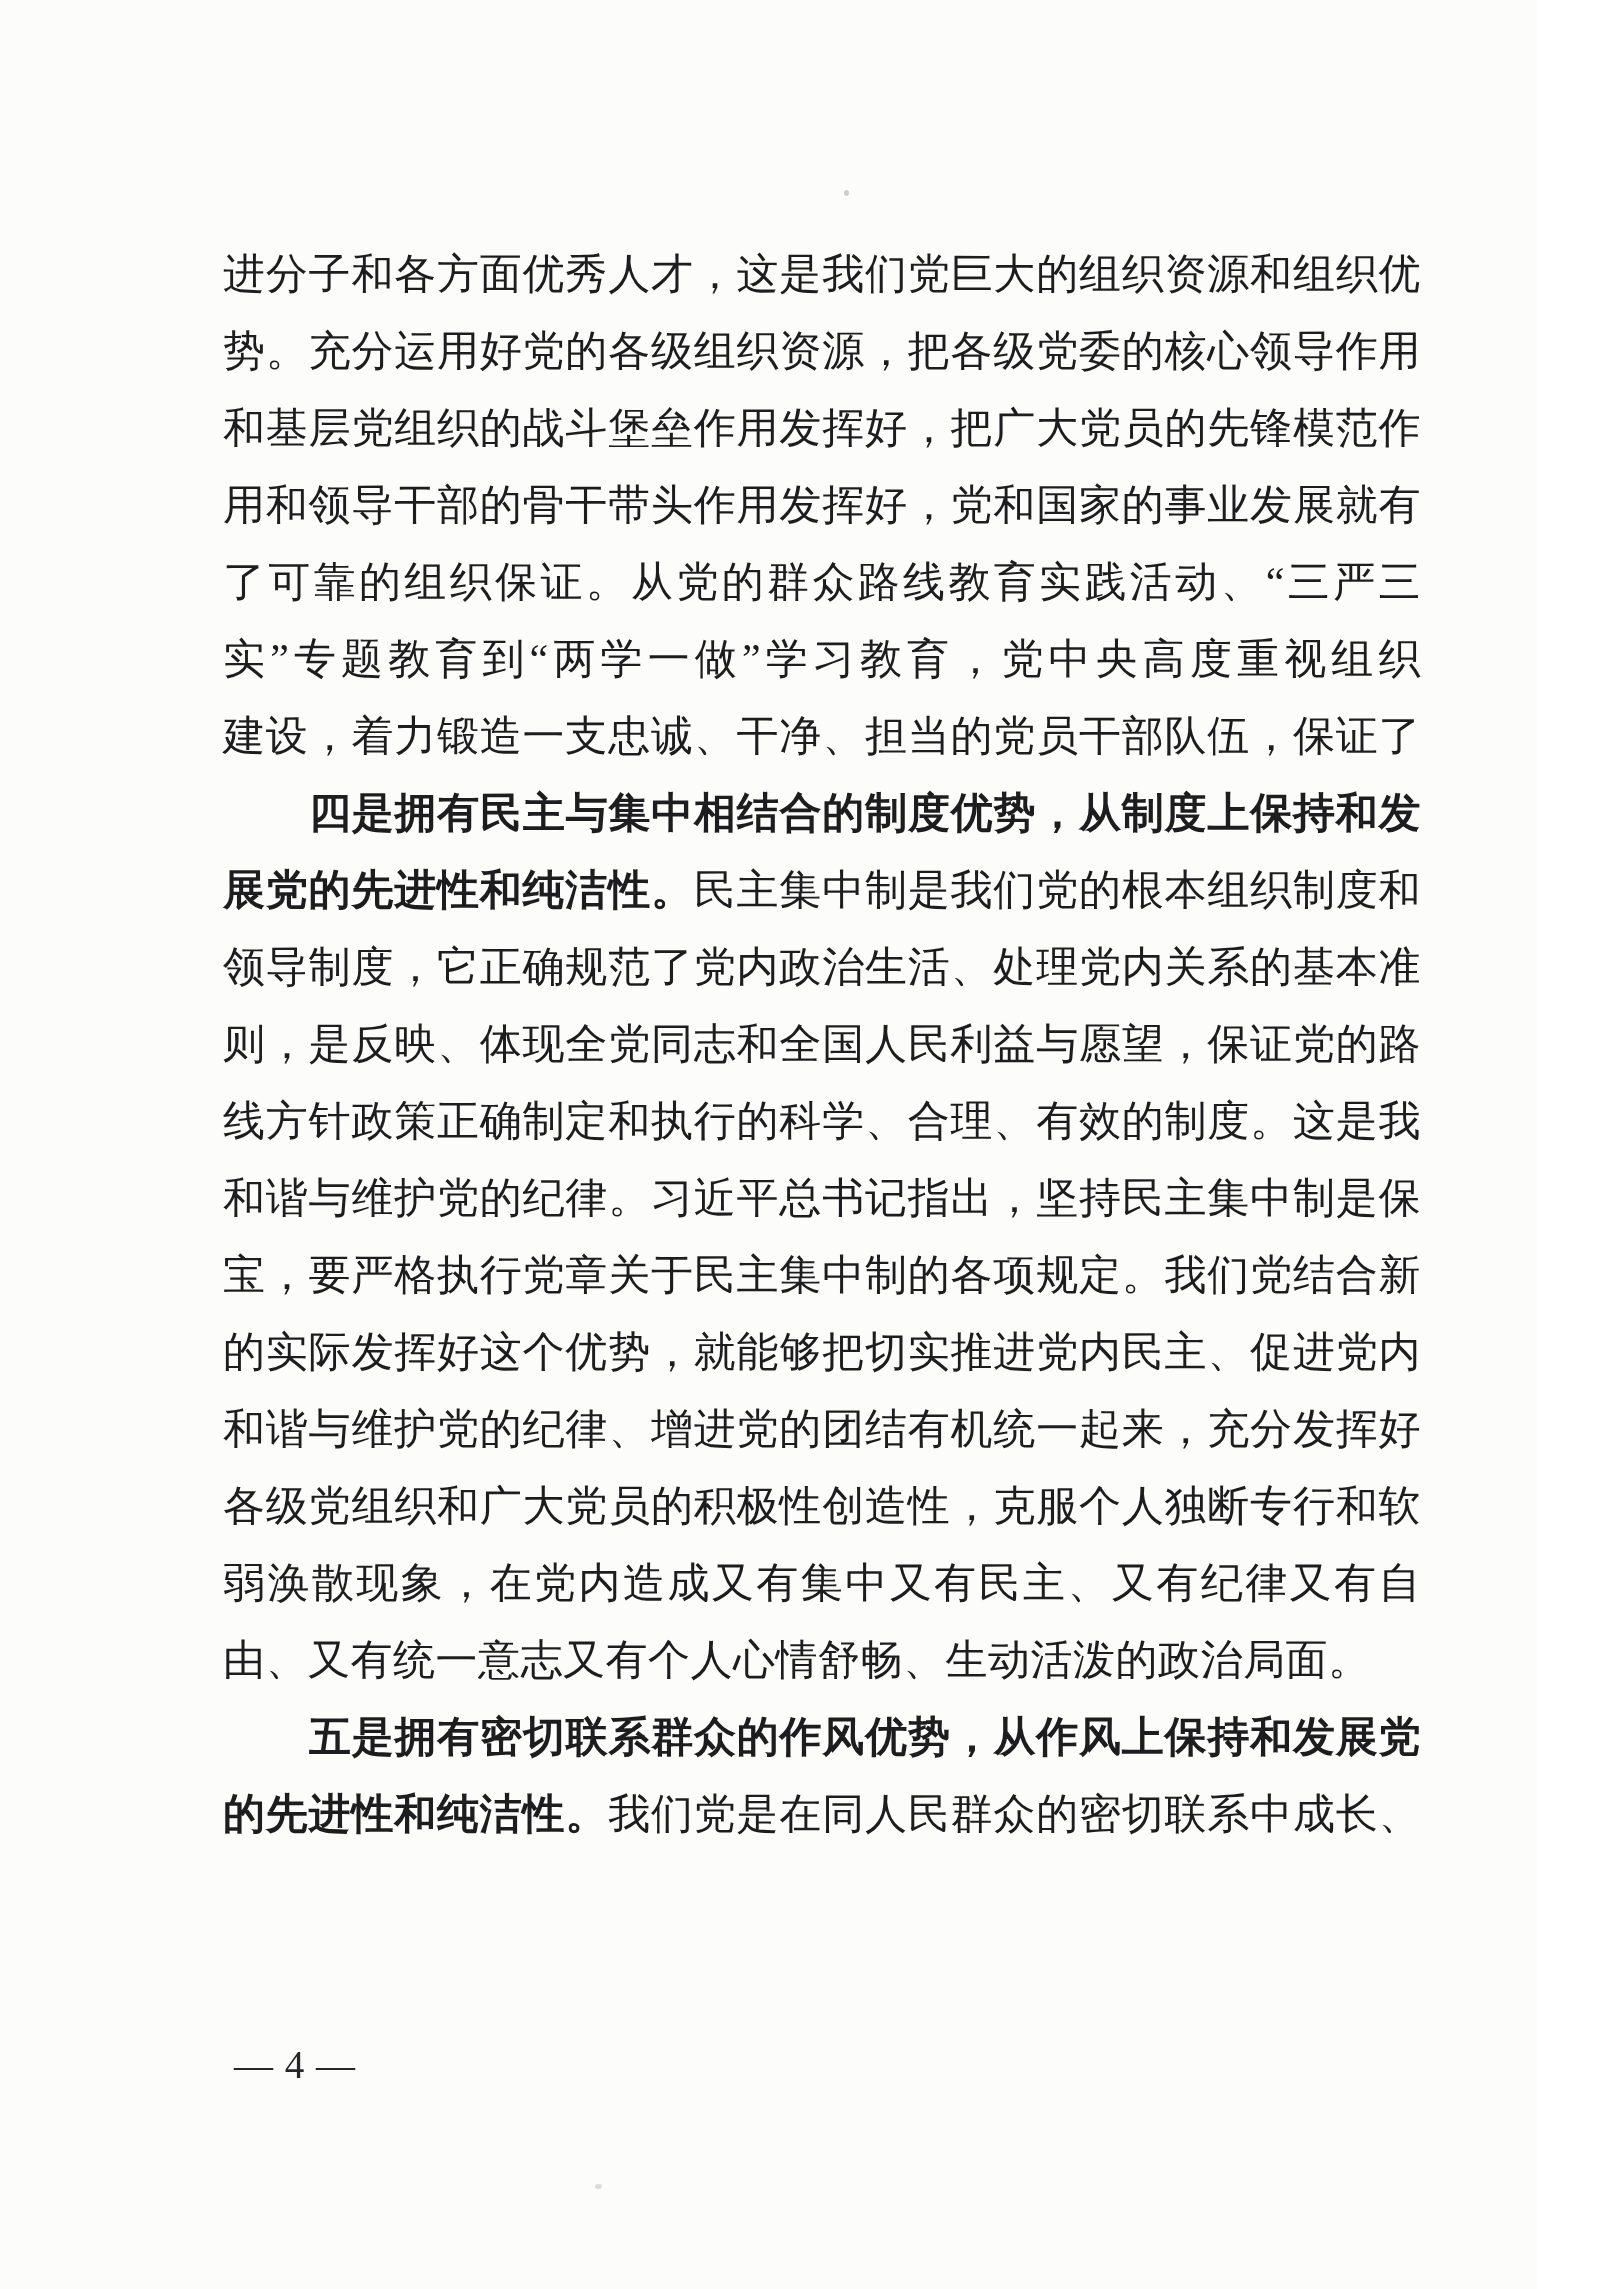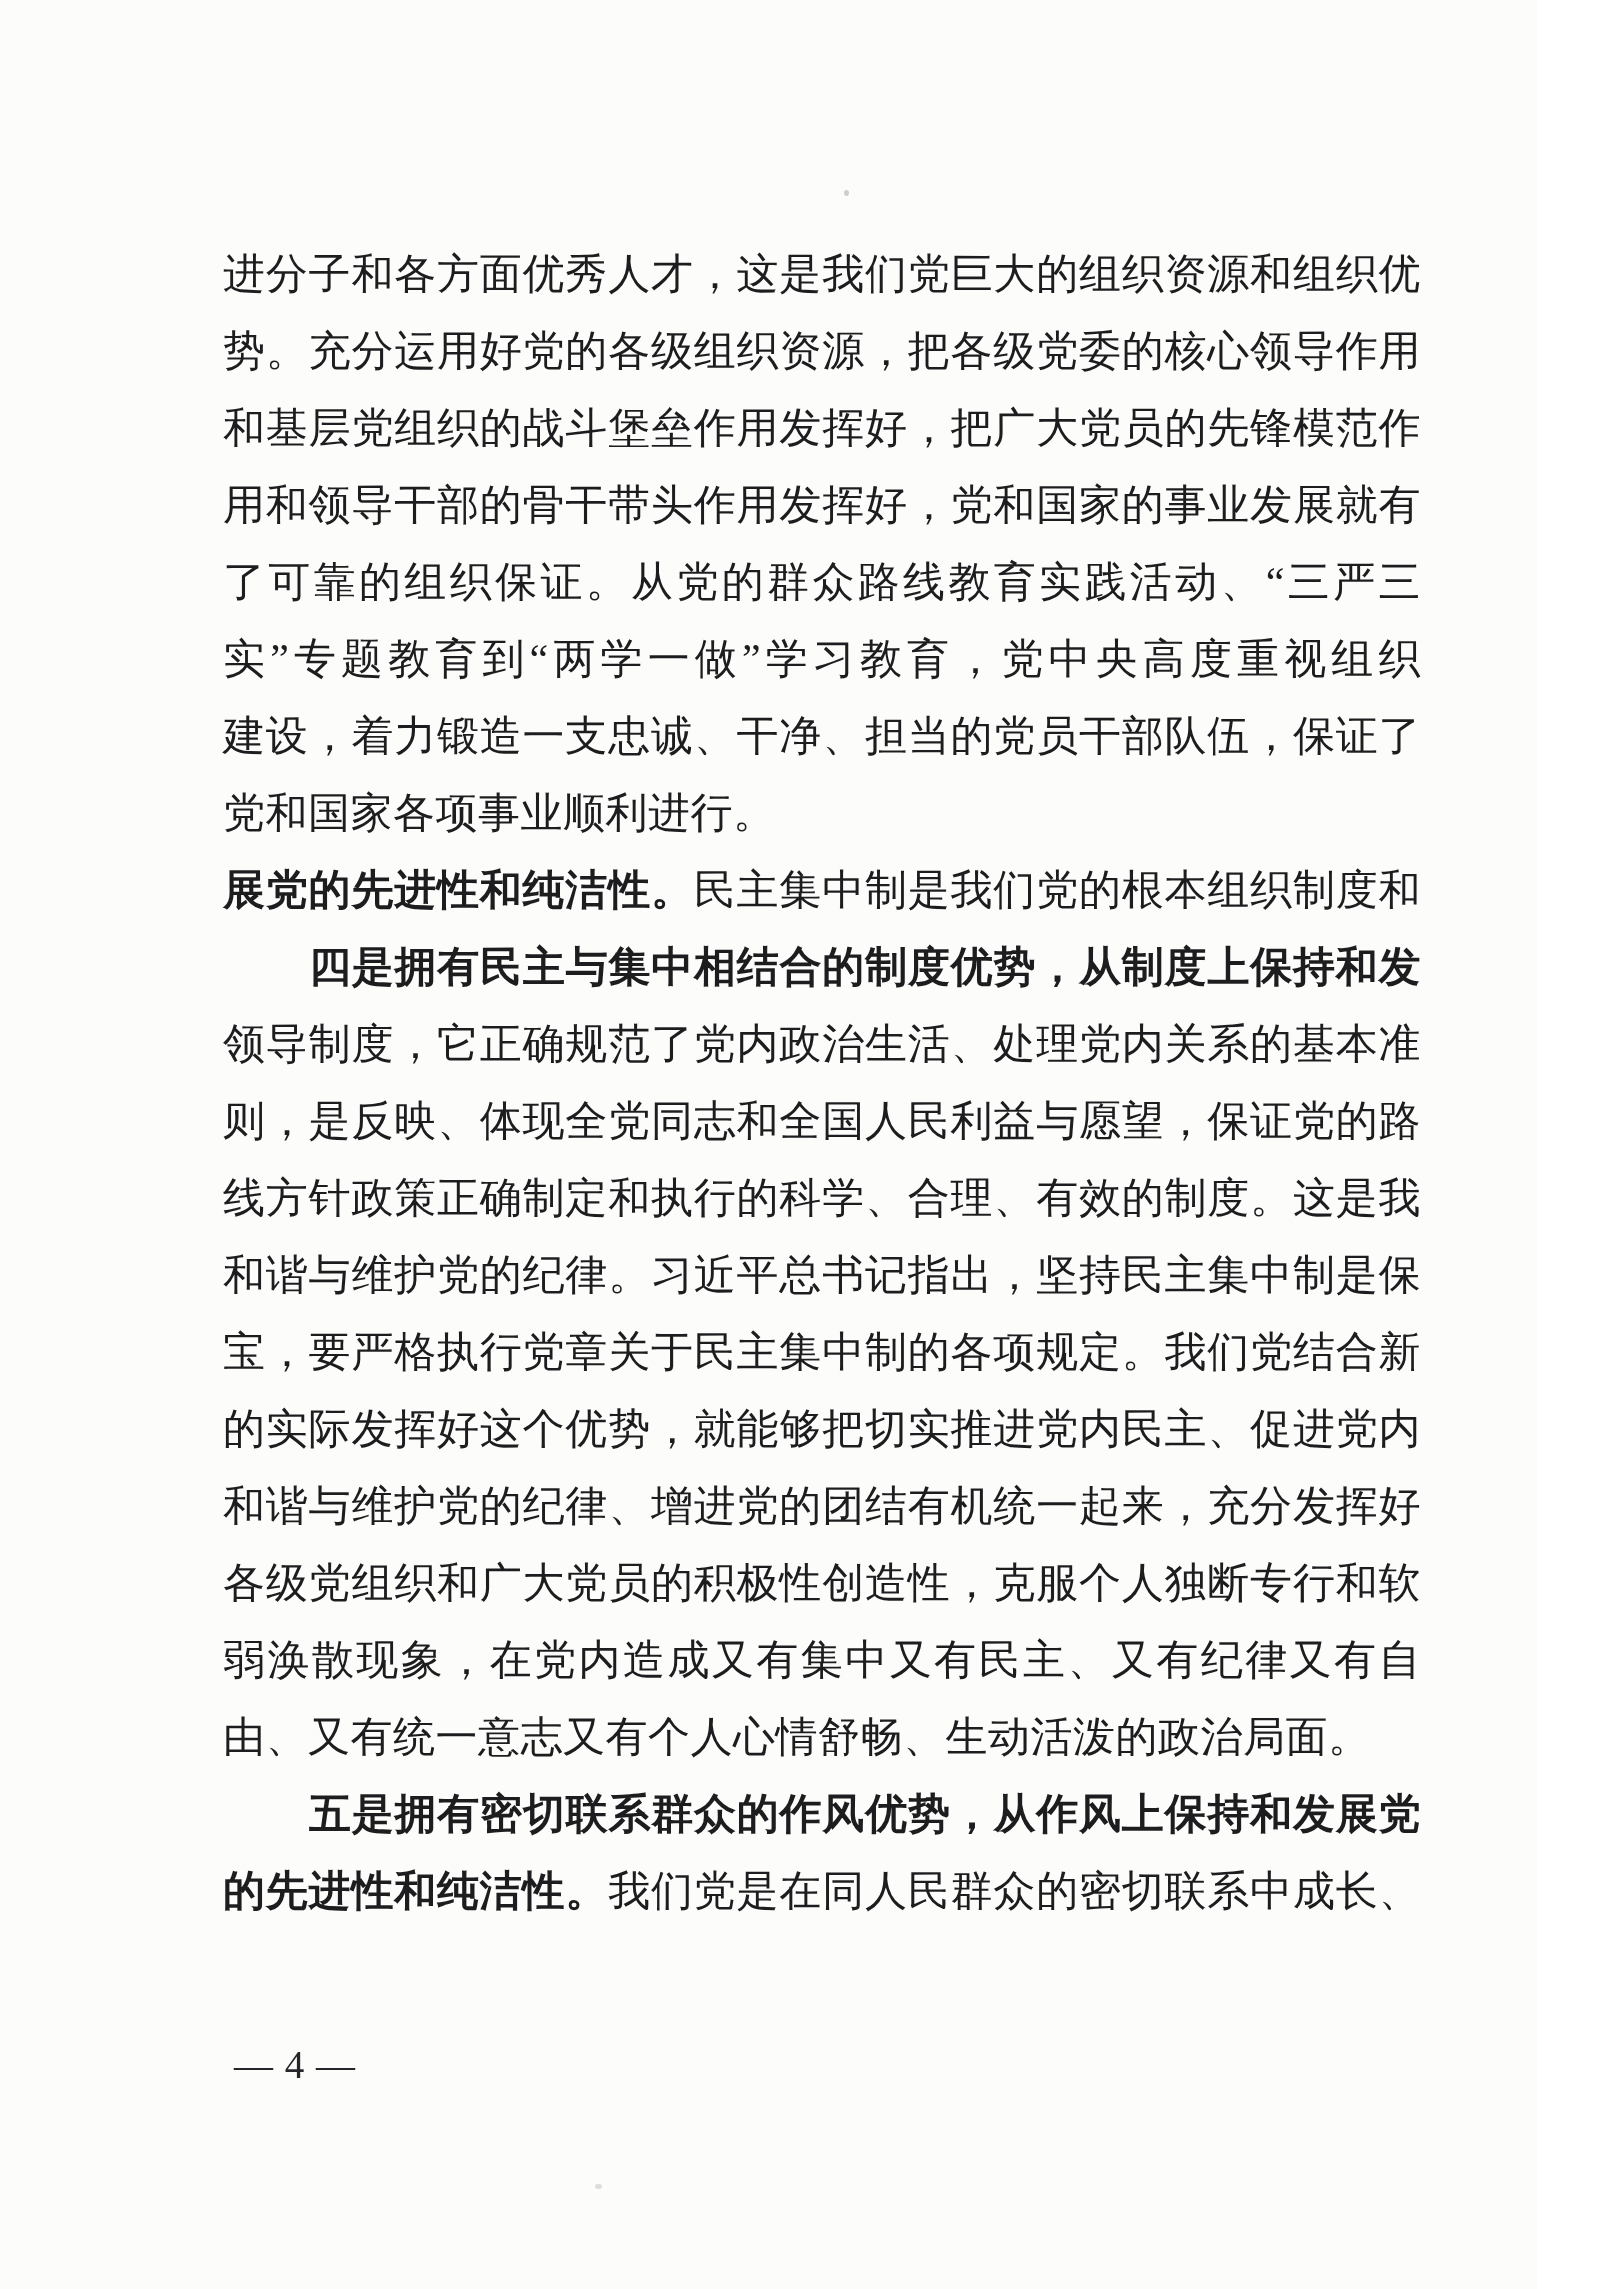--- a/index.html
+++ b/index.html
@@ -77,23 +77,22 @@
 <div class="page">
 
   <div class="text-block">
     <div class="tl j"><span class="b"></span><span>进分子和各方面优秀人才，这是我们党巨大的组织资源和组织优</span></div>
     <div class="tl j"><span class="b"></span><span>势。充分运用好党的各级组织资源，把各级党委的核心领导作用</span></div>
     <div class="tl j"><span class="b"></span><span>和基层党组织的战斗堡垒作用发挥好，把广大党员的先锋模范作</span></div>
     <div class="tl j"><span class="b"></span><span>用和领导干部的骨干带头作用发挥好，党和国家的事业发展就有</span></div>
     <div class="tl j"><span class="b"></span><span>了可靠的组织保证。从党的群众路线教育实践活动、“三严三</span></div>
     <div class="tl j"><span class="b"></span><span>实”专题教育到“两学一做”学习教育，党中央高度重视组织</span></div>
     <div class="tl j"><span class="b"></span><span>建设，着力锻造一支忠诚、干净、担当的党员干部队伍，保证了</span></div>
-    <div class="tl n"><span class="b"></span><span>党和国家各项事业顺利进行。</span></div>
+    <div class="tl j ind"><span class="b">四是拥有民主与集中相结合的制度优势，从制度上保持和发</span><span></span></div>
     <div class="tl j"><span class="b">展党的先进性和纯洁性。</span><span>民主集中制是我们党的根本组织制度和</span></div>
-    <div class="tl j ind"><span class="b">四是拥有民主与集中相结合的制度优势，从制度上保持和发</span><span></span></div>
     <div class="tl j"><span class="b"></span><span>领导制度，它正确规范了党内政治生活、处理党内关系的基本准</span></div>
     <div class="tl j"><span class="b"></span><span>则，是反映、体现全党同志和全国人民利益与愿望，保证党的路</span></div>
     <div class="tl j"><span class="b"></span><span>线方针政策正确制定和执行的科学、合理、有效的制度。这是我</span></div>
     <div class="tl j"><span class="b"></span><span>和谐与维护党的纪律。习近平总书记指出，坚持民主集中制是保</span></div>
     <div class="tl j"><span class="b"></span><span>宝，要严格执行党章关于民主集中制的各项规定。我们党结合新</span></div>
     <div class="tl j"><span class="b"></span><span>的实际发挥好这个优势，就能够把切实推进党内民主、促进党内</span></div>
     <div class="tl j"><span class="b"></span><span>和谐与维护党的纪律、增进党的团结有机统一起来，充分发挥好</span></div>
     <div class="tl j"><span class="b"></span><span>各级党组织和广大党员的积极性创造性，克服个人独断专行和软</span></div>
     <div class="tl j"><span class="b"></span><span>弱涣散现象，在党内造成又有集中又有民主、又有纪律又有自</span></div>
     <div class="tl n"><span class="b"></span><span>由、又有统一意志又有个人心情舒畅、生动活泼的政治局面。</span></div>

